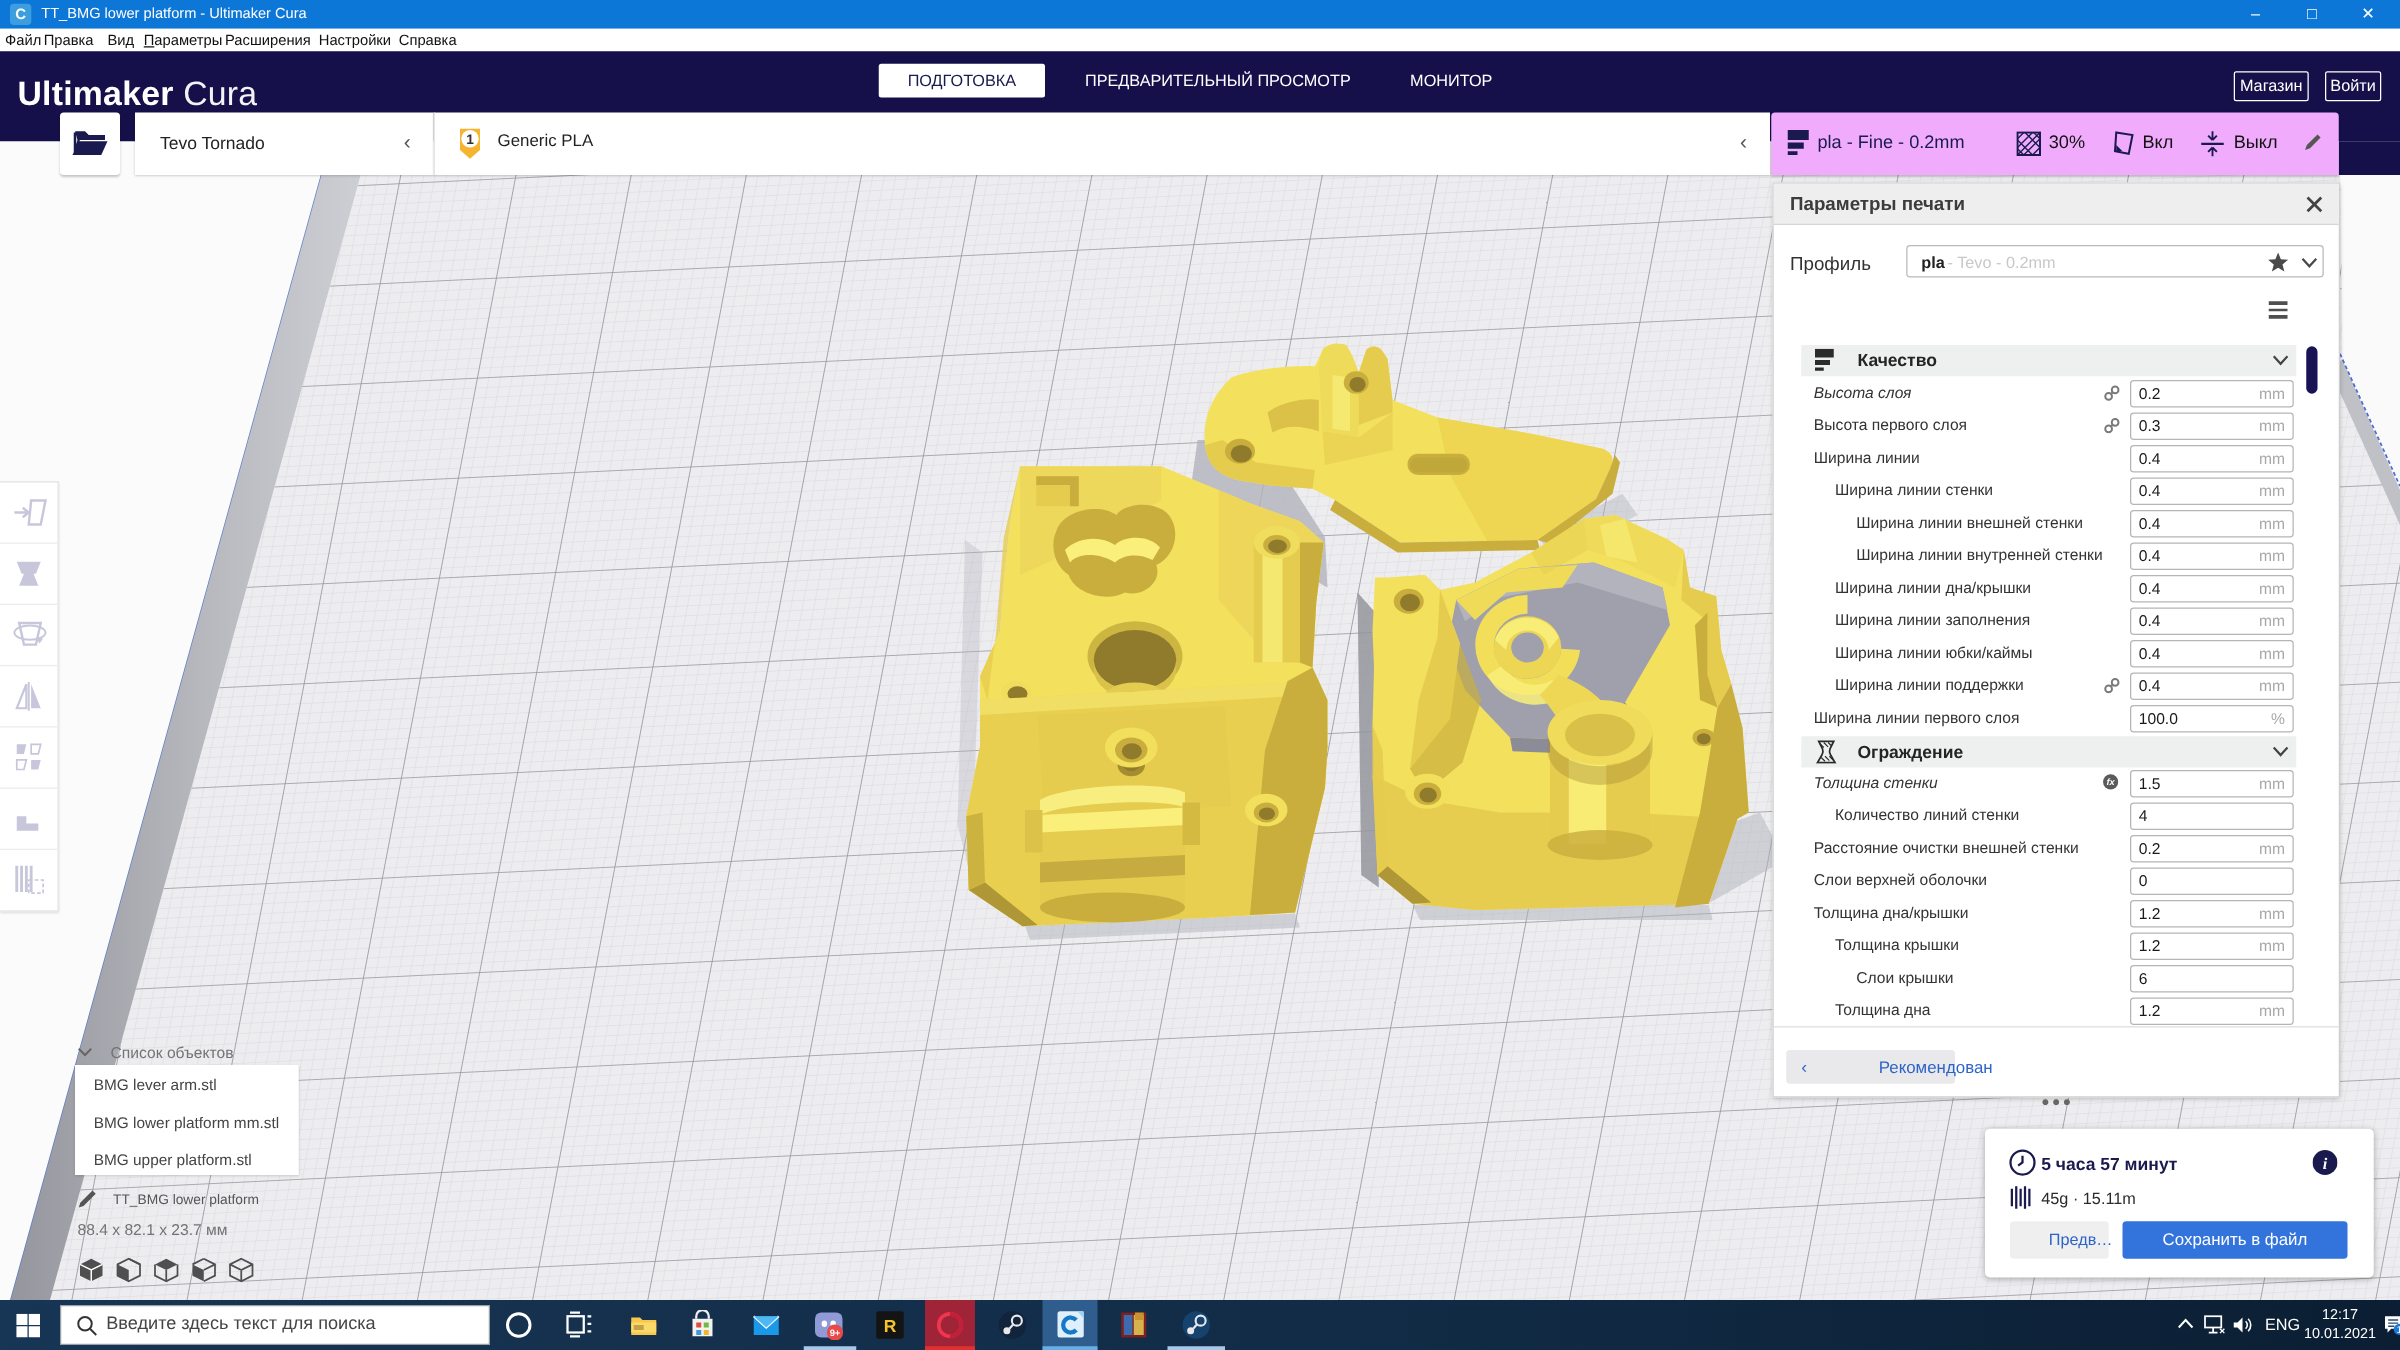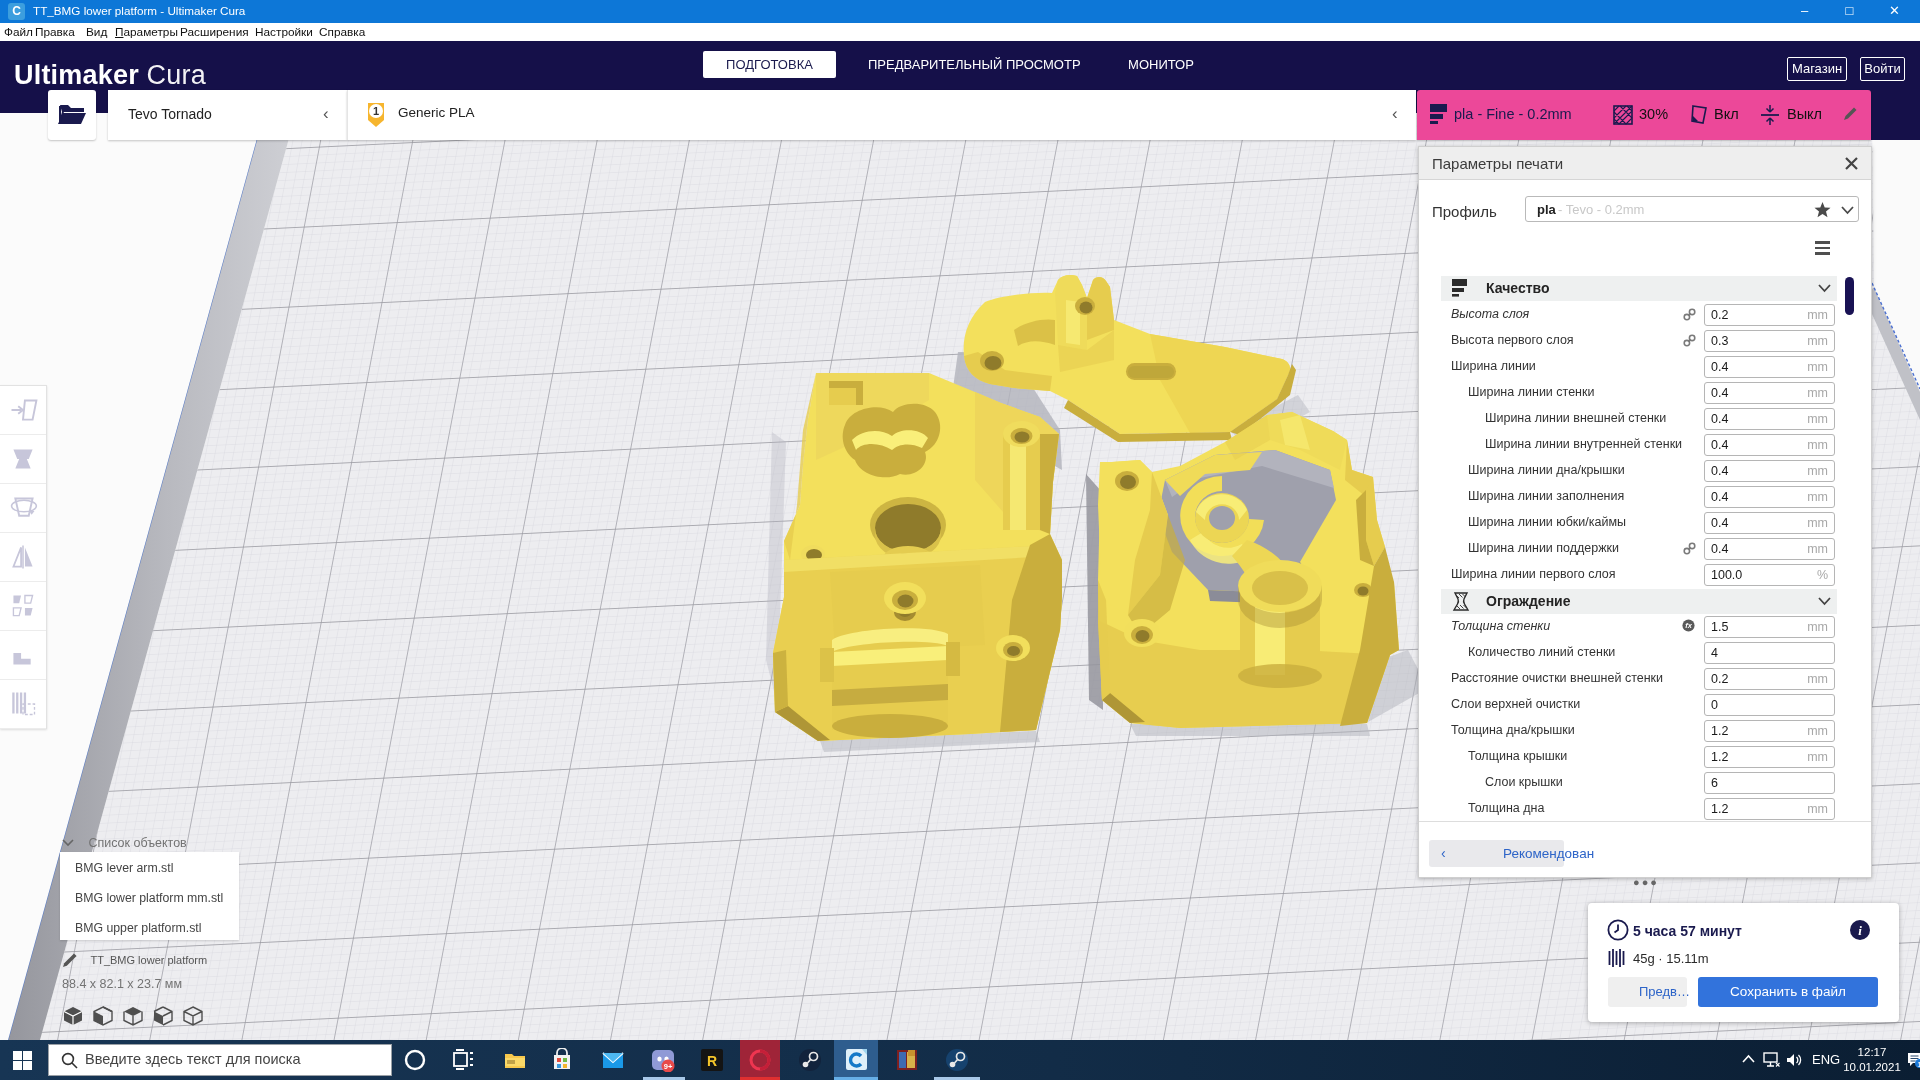--- a/index.html
+++ b/index.html
@@ -25,26 +25,26 @@
   #logo span { font-weight:300; opacity:.95; }
   .tab { position:absolute; top:10px; height:27px; line-height:27px; font-size:13px; color:#fff; text-align:center; white-space:nowrap; }
   #tab1 { left:703px; width:133px; background:#fff; color:#1a1a4e; border-radius:2px; font-weight:400; }
   .hbtn { position:absolute; top:16px; height:24px; line-height:22px; border:1px solid #fff; border-radius:2px; color:#fff; font-size:13px; text-align:center; }
 
   
   .panel { position:absolute; background:#fff; box-shadow:0 1px 2px rgba(0,0,0,.22); }
   #folderbtn { left:48px; top:90px; width:48px; height:50px; border-radius:3px; }
   #printerpanel { left:108px; top:90px; width:239px; height:50px; border-radius:0; }
   #configpanel { left:347px; top:90px; width:1069px; height:50px; border-left:1px solid #e5e5e5; }
-  #summarybar { position:absolute; left:1417px; top:90px; width:454px; height:50px; background:#ec4899; border-radius:3px 3px 0 0; box-shadow:0 1px 2px rgba(0,0,0,.22); }
+  #summarybar { position:absolute; left:1417px; top:90px; width:454px; height:50px; background:#f0abfc; border-radius:3px 3px 0 0; box-shadow:0 1px 2px rgba(0,0,0,.22); }
   .chev { color:#555; font-size:17px; font-family:"Liberation Sans"; }
 
   
   #setpanel { left:1418px; top:146px; width:454px; height:732px; background:#fff; border:1px solid #cfcfcf; box-shadow:0 1px 4px rgba(0,0,0,.25); }
-  #setpanel-h { position:absolute; left:0; top:0; width:452px; height:33px; background:#eeeeee; border-bottom:1px solid #d5d5d5; }
+  #setpanel-h { position:absolute; left:0; top:0; width:452px; height:33px; background:#eeeeee; border-bottom:1px solid #d5d5d5;font-weight:bold; }
   #setpanel-h .t { position:absolute; left:13px; top:8px; font-size:15px; color:#3c3c3c; }
   .srow-label { position:absolute; font-size:12.5px; color:#333; }
   .valbox { position:absolute; left:285px; width:131px; height:22px; border:1px solid #b5b5b5; border-radius:3px; background:#fff; font-size:12.5px; color:#1a1a1a; line-height:20px; padding-left:6px; }
   .valbox .unit { position:absolute; right:6px; color:#a8a8a8; }
   .sechead { position:absolute; left:22px; width:396px; height:25px; background:#eef0f0; color:#242424; font-size:14px; font-weight:bold; line-height:25px; }
   .linkicon { position:absolute; width:13px; height:13px; }
 
   
   #actioncard { left:1588px; top:903px; width:311px; height:119px; background:#fff; border-radius:4px; box-shadow:0 1px 5px rgba(0,0,0,.3); }
 
@@ -439,21 +439,21 @@
       <div class="srow-label" style="left:32px;top:472px;font-style:italic;">Толщина стенки</div>
       <svg class="linkicon" style="left:263px;top:472px;" width="15" height="15" viewBox="0 0 15 15">
           <circle cx="7.5" cy="7.5" r="7" fill="#5a5a5a"></circle>
           <text x="7.5" y="10.6" font-size="8.5" font-style="italic" font-weight="bold" fill="#fff" text-anchor="middle">fx</text>
         </svg>
       <div class="valbox" style="top:469px;">1.5<span class="unit">mm</span></div>
       <div class="srow-label" style="left:49px;top:498px;">Количество линий стенки</div>
       <div class="valbox" style="top:495px;">4</div>
       <div class="srow-label" style="left:32px;top:524px;">Расстояние очистки внешней стенки</div>
       <div class="valbox" style="top:521px;">0.2<span class="unit">mm</span></div>
-      <div class="srow-label" style="left:32px;top:550px;">Слои верхней очистки</div>
+      <div class="srow-label" style="left:32px;top:550px;">Слои верхней оболочки</div>
       <div class="valbox" style="top:547px;">0</div>
       <div class="srow-label" style="left:32px;top:576px;">Толщина дна/крышки</div>
       <div class="valbox" style="top:573px;">1.2<span class="unit">mm</span></div>
       <div class="srow-label" style="left:49px;top:602px;">Толщина крышки</div>
       <div class="valbox" style="top:599px;">1.2<span class="unit">mm</span></div>
       <div class="srow-label" style="left:66px;top:628px;">Слои крышки</div>
       <div class="valbox" style="top:625px;">6</div>
       <div class="srow-label" style="left:49px;top:654px;">Толщина дна</div>
       <div class="valbox" style="top:651px;">1.2<span class="unit">mm</span></div>
       </div>

